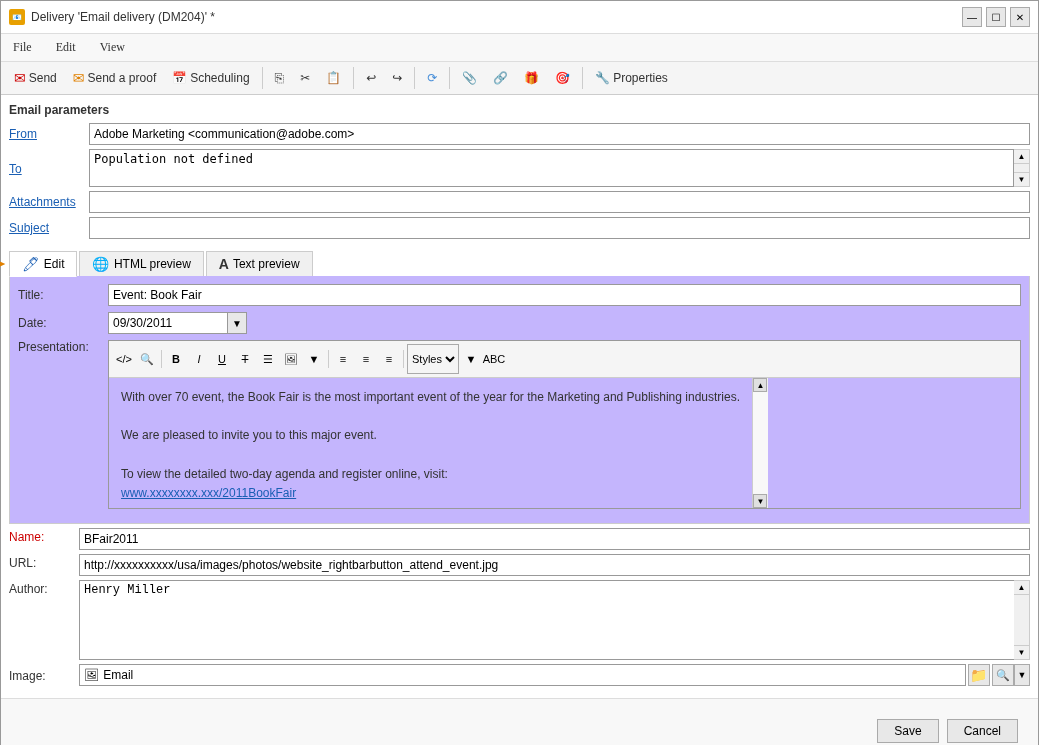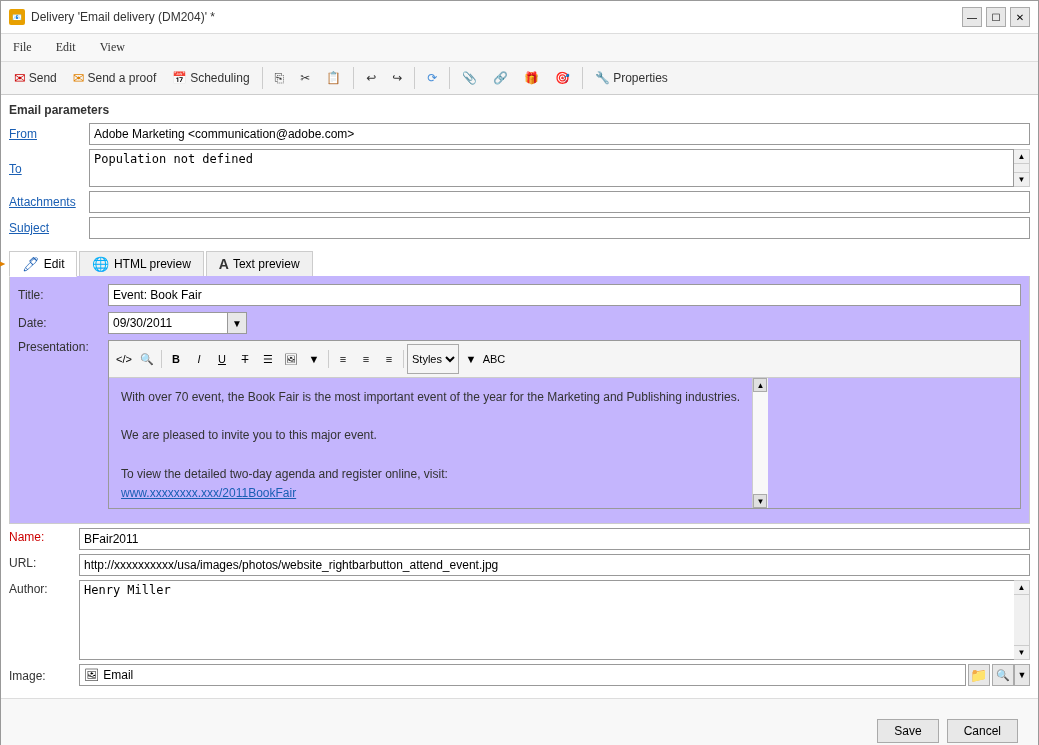--- a/index.html
+++ b/index.html
@@ -76,21 +76,21 @@
     .author-field-wrap { flex: 1; position: relative; }
     .image-action-btn { width: 22px; height: 22px; border: 1px solid #aaa; background: #e8e8e8; cursor: pointer; display: flex; align-items: center; justify-content: center; font-size: 11px; }
     
     
     .bottom-buttons { display: flex; justify-content: flex-end; gap: 8px; padding: 20px; border-top: 1px solid #ddd; background: #f8f8f8; align-items: center; }
     .btn { padding: 4px 16px; border: 1px solid #aaa; background: #e8e8e8; cursor: pointer; font-size: 12px; }
     .btn-primary { background: #e8e8e8; }
     
     
     .textarea-with-scroll { position: relative; display: flex; }
-    .textarea-with-scroll textarea { flex: 1; }
+    .textarea-with-scroll textarea { flex: 1; font-family: Liberation Mono, monospace; }
     .mini-scrollbar { width: 16px; background: #f0f0f0; border: 1px solid #ccc; border-left: none; display: flex; flex-direction: column; }
     .mini-scroll-up { height: 14px; display: flex; align-items: center; justify-content: center; cursor: pointer; font-size: 8px; border-bottom: 1px solid #ccc; }
     .mini-scroll-down { height: 14px; display: flex; align-items: center; justify-content: center; cursor: pointer; font-size: 8px; border-top: 1px solid #ccc; margin-top: auto; }
     .mini-scroll-track { flex: 1; }
 
     .red-label { color: #c00; }
     
     .to-wrap { flex: 1; display: flex; position: relative; }
     .to-wrap textarea { flex: 1; }
   </style>

